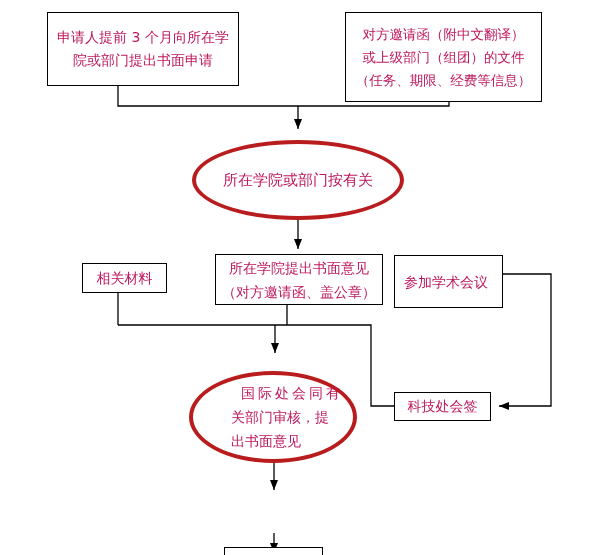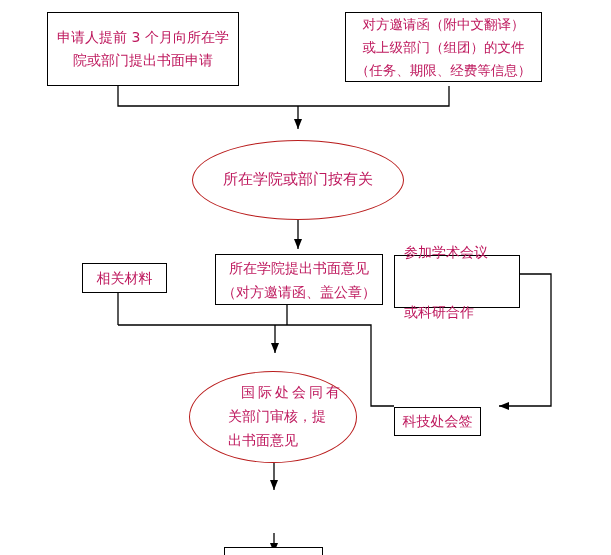--- a/index.html
+++ b/index.html
@@ -17,28 +17,28 @@
     background:#ffffff;
     display:flex;
     flex-direction:column;
     justify-content:center;
     font-size:14px;
     line-height:23px;
     text-align:center;
     white-space:nowrap;
   }
   .rect{border:1.5px solid #000;}
-  .ellipse{border:1px solid #b91c1c;border-radius:50%;font-family:Liberation Mono, monospace;}
+  .ellipse{border:4px solid #b91c1c;border-radius:50%;}
   
   .n-apply      {left:47px; top:12px; width:192px; height:74px;}
-  .n-invitation {left:345px;top:12px; width:197px; height:70px; font-size:13.5px;}
+  .n-invitation {left:345px;top:12px; width:197px; height:90px; font-size:13.5px;}
   .n-materials  {left:82px; top:263px;width:85px;  height:30px;}
   .n-opinion    {left:215px;top:254px;width:168px; height:51px; line-height:24px;}
-  .n-conference {left:394px;top:255px;width:126px; height:53px; text-align:left;padding-left:9px;line-height:24px;gap:36px;}
-  .n-tech       {left:394px;top:407px;width:87px;  height:29px;text-align:center;}
+  .n-conference {left:394px;top:255px;width:109px; height:53px; text-align:left;padding-left:9px;line-height:24px;gap:36px;}
+  .n-tech       {left:394px;top:392px;width:97px;  height:29px;text-align:center;}
   .n-approval   {left:224px;top:503px;width:99px;  height:30px;margin-top:44px;}
   
   .n-review {left:192px;top:140px;width:212px;height:80px;font-size:15px;}
   .n-intl   {left:189px;top:371px;width:168px;height:92px;text-align:left;padding-left:38px;line-height:24px;}
   .spaced{letter-spacing:3px;text-align:center;}
   #wires{position:absolute;left:0;top:0;pointer-events:none;}
 </style>
 </head>
 <body>
 
@@ -83,21 +83,20 @@
     <span>相关材料</span>
   </div>
 
   <div class="node rect n-opinion">
     <span>所在学院提出书面意见</span>
     <span>（对方邀请函、盖公章）</span>
   </div>
 
   <div class="node rect n-conference">
     <span>参加学术会议</span>
-    <span>或科研合作</span>
   </div>
 
   <div class="node ellipse n-intl">
     <span class="spaced">国际处会同有</span>
     <span>关部门审核，提</span>
     <span>出书面意见</span>
   </div>
 
   <div class="node rect n-tech">
     <span>科技处会签</span>

